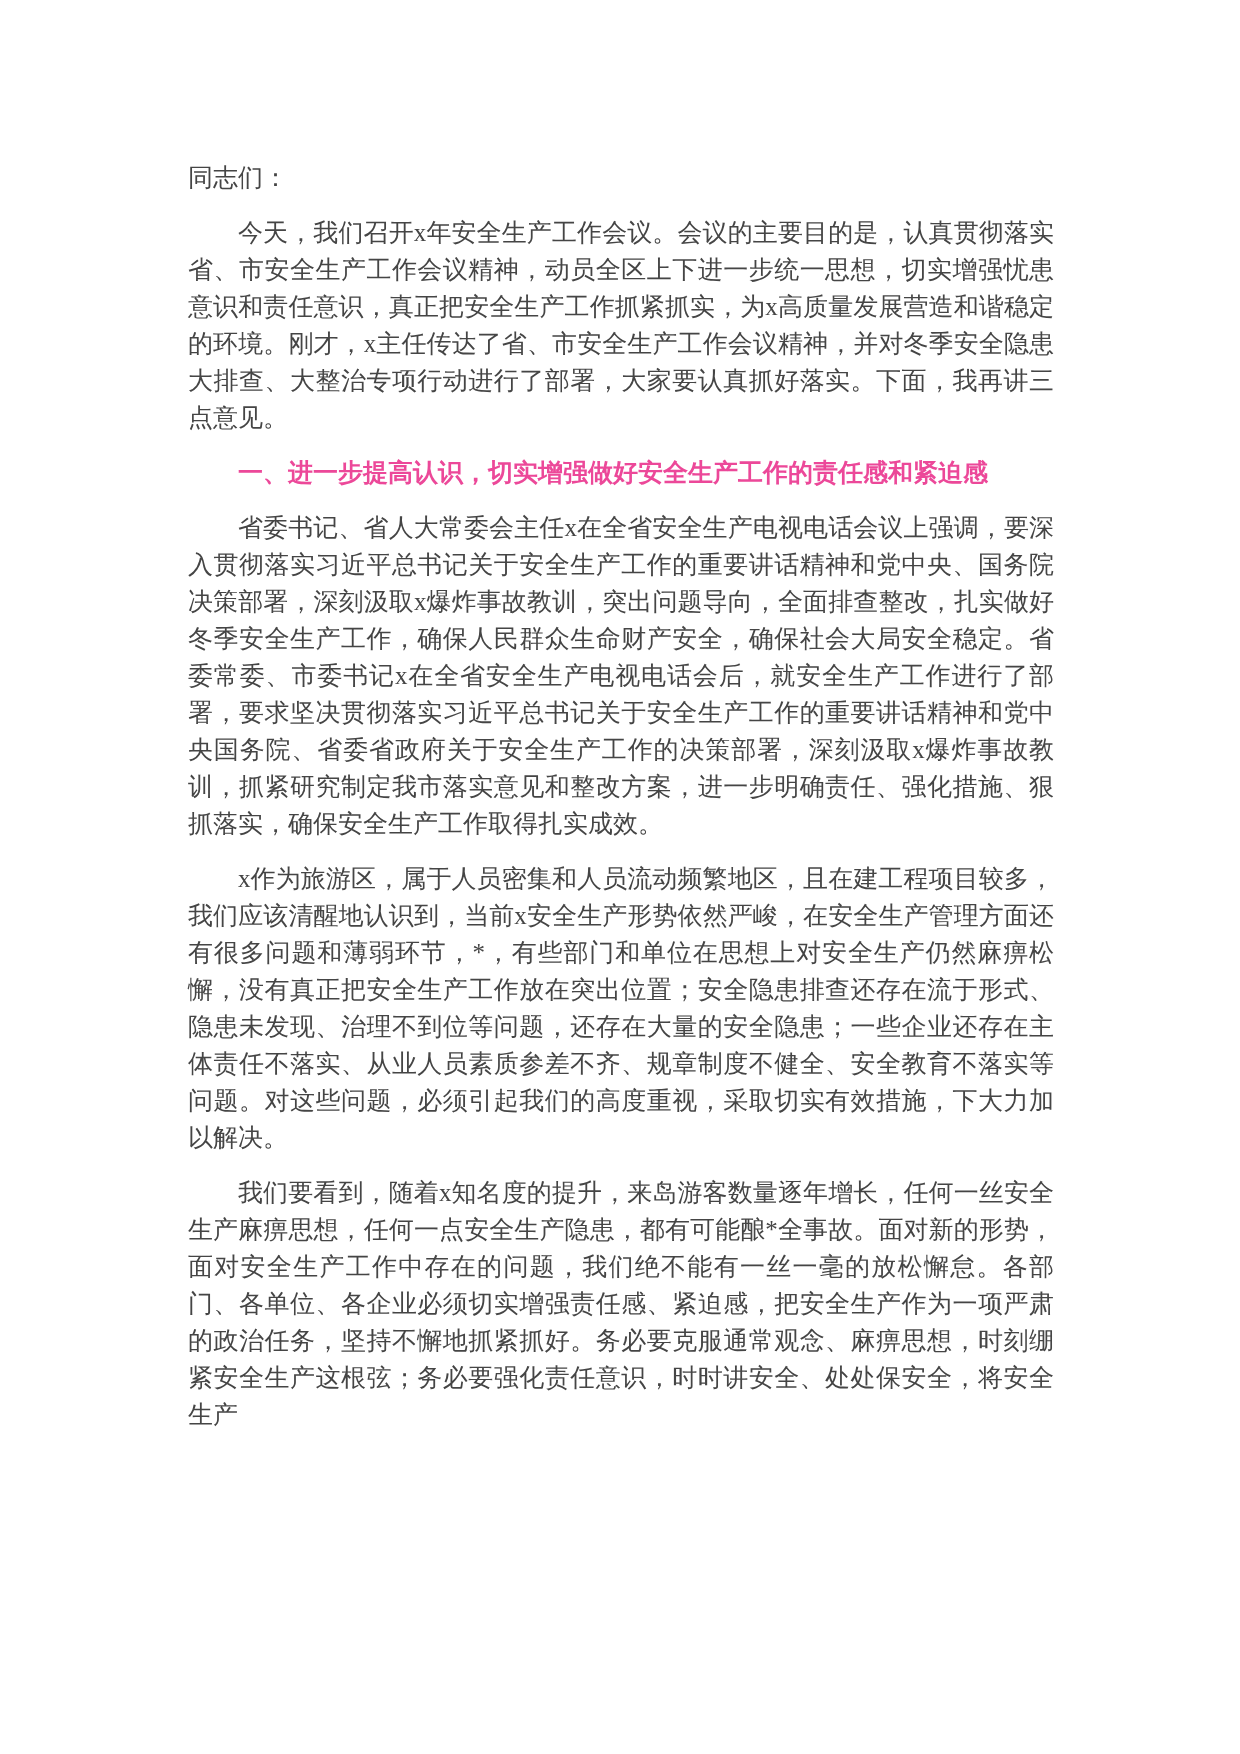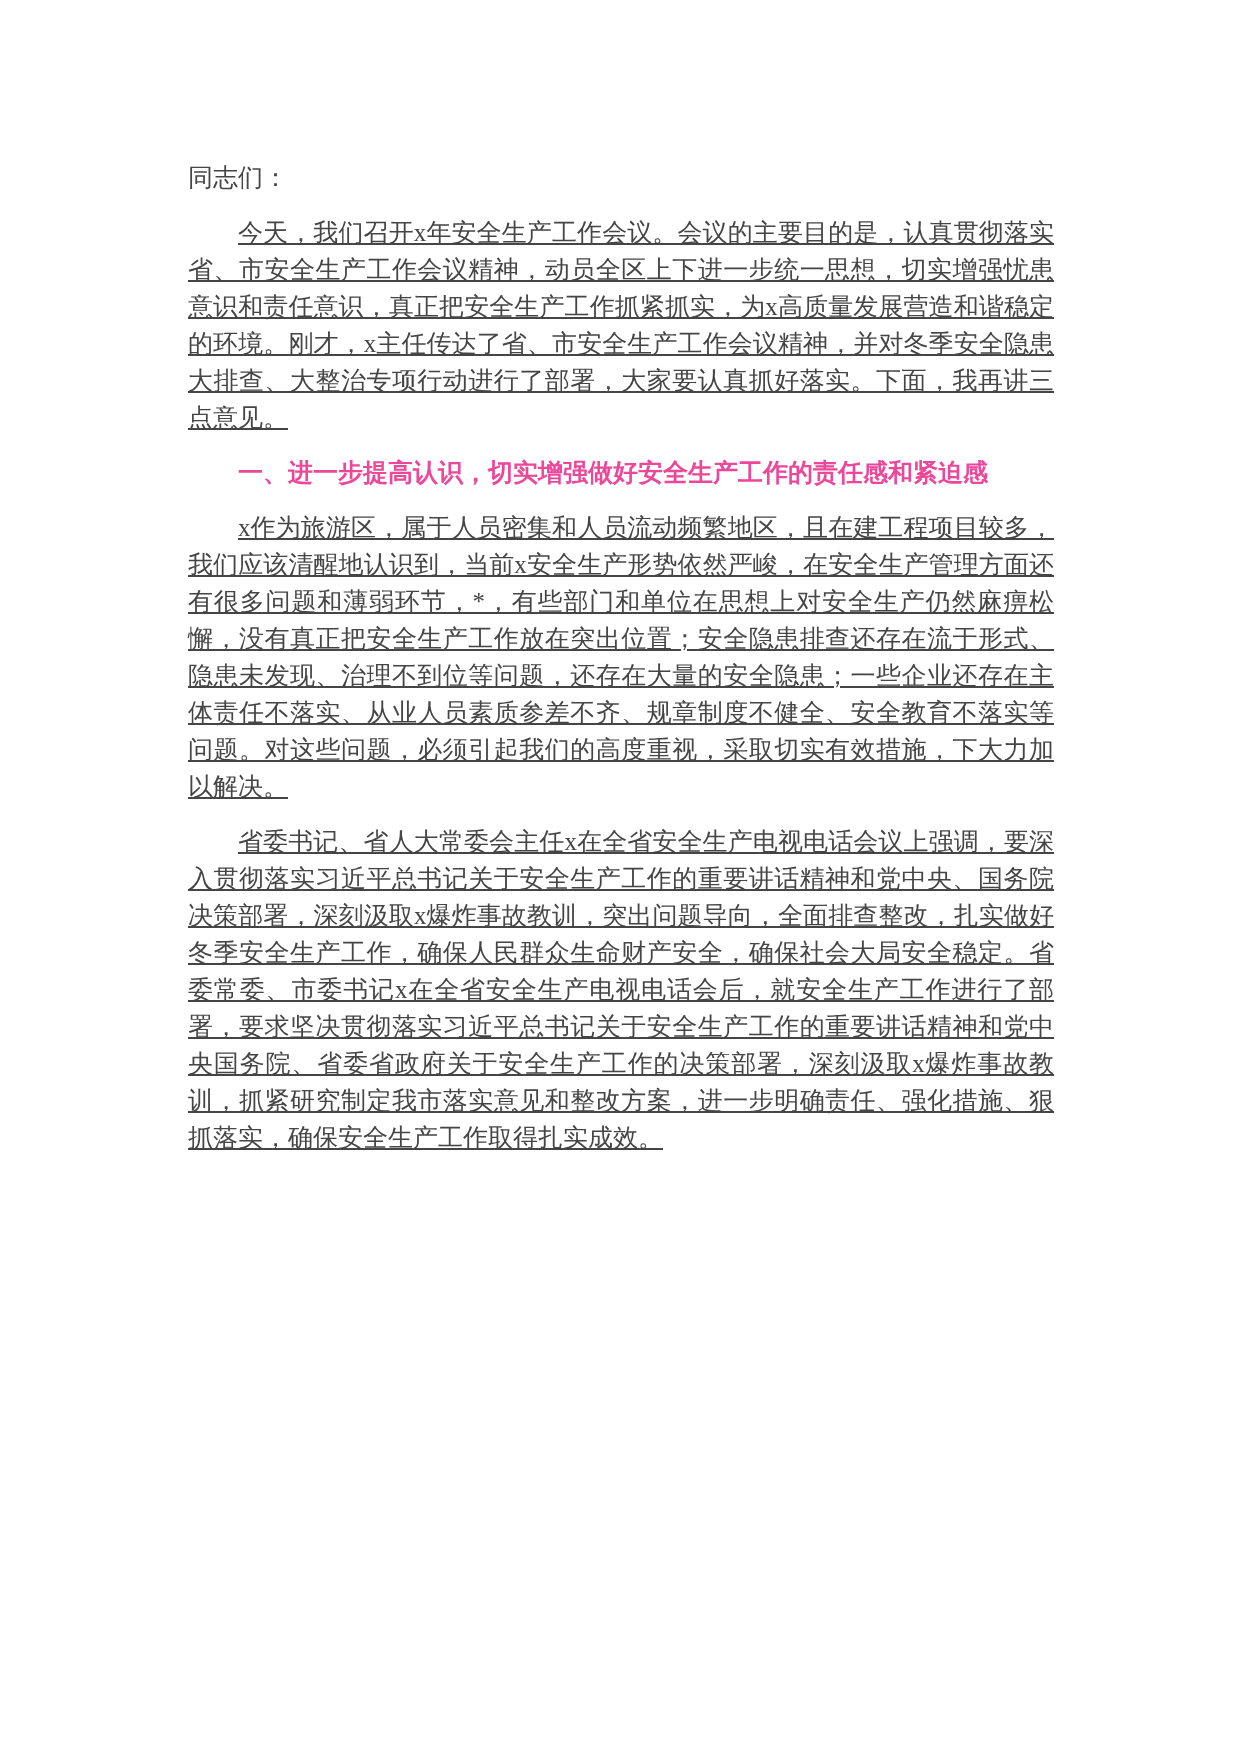--- a/index.html
+++ b/index.html
@@ -28,21 +28,20 @@
     text-align: justify;
   }
   .para {
     margin: 0 0 18px 0;
     font-size: 25px;
     line-height: 37px;
     color: #454545;
     text-align: justify;
     text-indent: 2em;
     text-justify: inter-ideograph;
-    text-decoration: underline;
   }
   .heading {
     margin: 0 0 18px 0;
     font-size: 25px;
     line-height: 37px;
     color: #ec4899;
     font-weight: bold;
     text-indent: 2em;
     text-align: justify;
   }
@@ -51,17 +50,18 @@
 <body>
 
 <div class="page">
   <p class="salutation">同志们：</p>
 
   <p class="para">今天，我们召开x年安全生产工作会议。会议的主要目的是，认真贯彻落实省、市安全生产工作会议精神，动员全区上下进一步统一思想，切实增强忧患意识和责任意识，真正把安全生产工作抓紧抓实，为x高质量发展营造和谐稳定的环境。刚才，x主任传达了省、市安全生产工作会议精神，并对冬季安全隐患大排查、大整治专项行动进行了部署，大家要认真抓好落实。下面，我再讲三点意见。</p>
 
   <h2 class="heading">一、进一步提高认识，切实增强做好安全生产工作的责任感和紧迫感</h2>
 
 
+  <p class="para">省委书记、省人大常委会主任x在全省安全生产电视电话会议上强调，要深入贯彻落实习近平总书记关于安全生产工作的重要讲话精神和党中央、国务院决策部署，深刻汲取x爆炸事故教训，突出问题导向，全面排查整改，扎实做好冬季安全生产工作，确保人民群众生命财产安全，确保社会大局安全稳定。省委常委、市委书记x在全省安全生产电视电话会后，就安全生产工作进行了部署，要求坚决贯彻落实习近平总书记关于安全生产工作的重要讲话精神和党中央国务院、省委省政府关于安全生产工作的决策部署，深刻汲取x爆炸事故教训，抓紧研究制定我市落实意见和整改方案，进一步明确责任、强化措施、狠抓落实，确保安全生产工作取得扎实成效。</p>
+
   <p class="para">x作为旅游区，属于人员密集和人员流动频繁地区，且在建工程项目较多，我们应该清醒地认识到，当前x安全生产形势依然严峻，在安全生产管理方面还有很多问题和薄弱环节，*，有些部门和单位在思想上对安全生产仍然麻痹松懈，没有真正把安全生产工作放在突出位置；安全隐患排查还存在流于形式、隐患未发现、治理不到位等问题，还存在大量的安全隐患；一些企业还存在主体责任不落实、从业人员素质参差不齐、规章制度不健全、安全教育不落实等问题。对这些问题，必须引起我们的高度重视，采取切实有效措施，下大力加以解决。</p>
 
-  <p class="para">省委书记、省人大常委会主任x在全省安全生产电视电话会议上强调，要深入贯彻落实习近平总书记关于安全生产工作的重要讲话精神和党中央、国务院决策部署，深刻汲取x爆炸事故教训，突出问题导向，全面排查整改，扎实做好冬季安全生产工作，确保人民群众生命财产安全，确保社会大局安全稳定。省委常委、市委书记x在全省安全生产电视电话会后，就安全生产工作进行了部署，要求坚决贯彻落实习近平总书记关于安全生产工作的重要讲话精神和党中央国务院、省委省政府关于安全生产工作的决策部署，深刻汲取x爆炸事故教训，抓紧研究制定我市落实意见和整改方案，进一步明确责任、强化措施、狠抓落实，确保安全生产工作取得扎实成效。</p>
-
+  <p class="para">我们要看到，随着x知名度的提升，来岛游客数量逐年增长，任何一丝安全生产麻痹思想，任何一点安全生产隐患，都有可能酿*全事故。面对新的形势，面对安全生产工作中存在的问题，我们绝不能有一丝一毫的放松懈怠。各部门、各单位、各企业必须切实增强责任感、紧迫感，把安全生产作为一项严肃的政治任务，坚持不懈地抓紧抓好。务必要克服通常观念、麻痹思想，时刻绷紧安全生产这根弦；务必要强化责任意识，时时讲安全、处处保安全，将安全生产</p>
 </div>
 
 </body></html>

